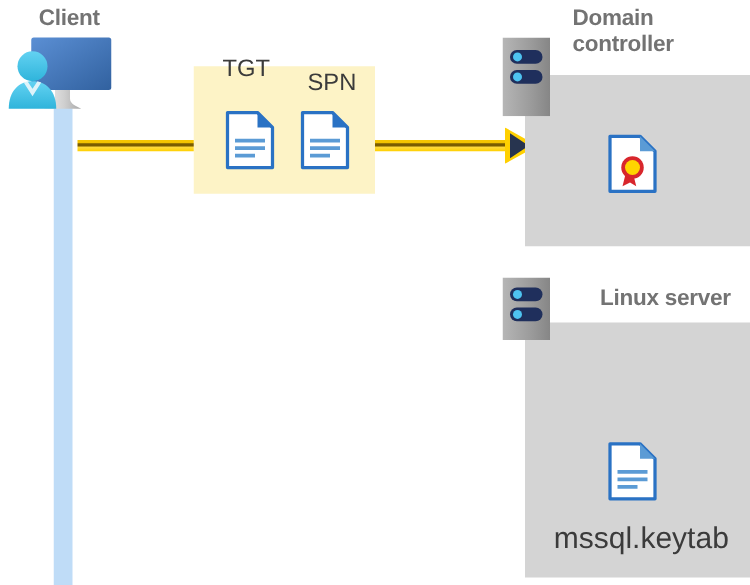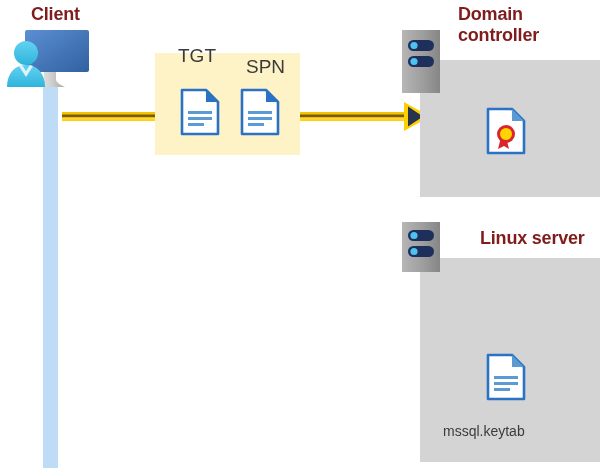--- a/index.html
+++ b/index.html
@@ -16,33 +16,33 @@
     height: 468px;
     background: #ffffff;
     overflow: hidden;
   }
   .abs { position: absolute; }
 
   
   .hdr {
     font-weight: bold;
     font-size: 18px;
-    color: #7f1d1d;
+    color: #737373;
     line-height: 21px;
     letter-spacing: -0.2px;
     white-space: pre-line;
   }
   .plainlabel {
     font-size: 19px;
     color: #3b3b3b;
     line-height: 22px;
     white-space: nowrap;
   }
   .boxlabel {
-    font-size: 14px;
+    font-size: 24px;
     color: #3b3b3b;
     line-height: 22px;
     white-space: nowrap;
   }
 
   
   #lifeline {
     left: 43px;
     top: 86px;
     width: 15px;

